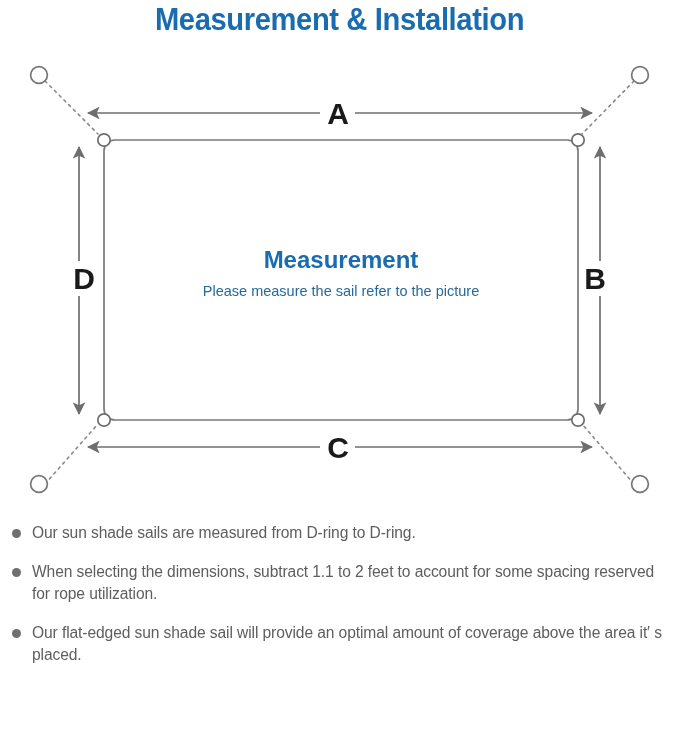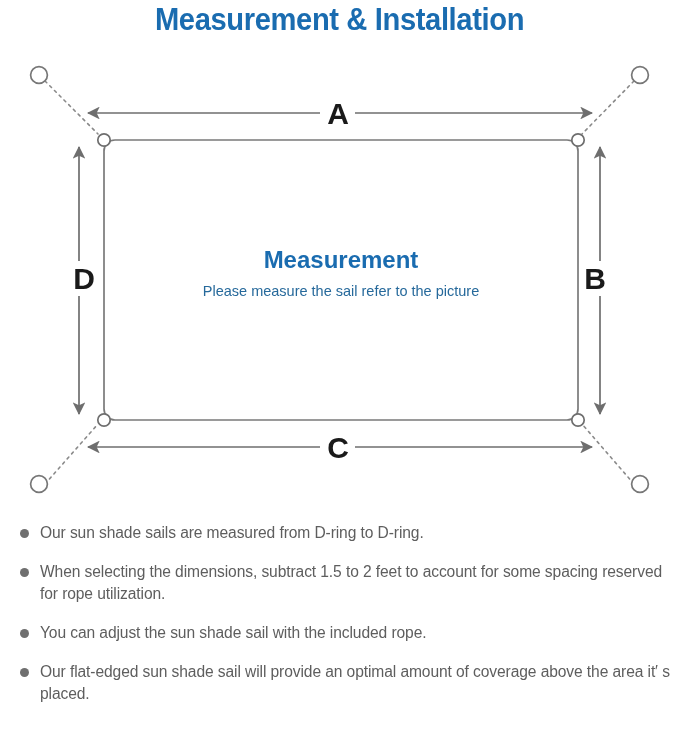--- a/index.html
+++ b/index.html
@@ -73,21 +73,21 @@
     width: 679px;
     padding: 0;
     margin: 0;
     list-style: none;
   }
   .note-item {
     position: relative;
     display: flex;
     align-items: flex-start;
     margin-bottom: 17px;
-    padding-left: 20px;
+    padding-left: 12px;
     padding-right: 6px;
   }
   .note-bullet {
     flex: 0 0 auto;
     width: 9px;
     height: 9px;
     border-radius: 50%;
     background: #6f6f6f;
     margin-top: 7px;
     margin-right: 11px;
@@ -169,23 +169,19 @@
   </svg>
 </div>
 
 <ul id="notes-list">
   <li class="note-item">
     <span class="note-bullet"></span>
     <span class="note-text">Our sun shade sails are measured from D-ring to D-ring.</span>
   </li>
   <li class="note-item">
     <span class="note-bullet"></span>
-    <span class="note-text">When selecting the dimensions, subtract 1.5 to 2 feet to account for some spacing reserved for rope utilization.</span>
-  </li>
-  <li class="note-item">
-    <span class="note-bullet"></span>
-    <span class="note-text">You can adjust the sun shade sail with the included rope.</span>
+    <span class="note-text">When selecting the dimensions, subtract 1.1 to 2 feet to account for some spacing reserved for rope utilization.</span>
   </li>
   <li class="note-item">
     <span class="note-bullet"></span>
     <span class="note-text">Our flat-edged sun shade sail will provide an optimal amount of coverage above the area it′ s placed.</span>
   </li>
 </ul>
 
 </body></html>

